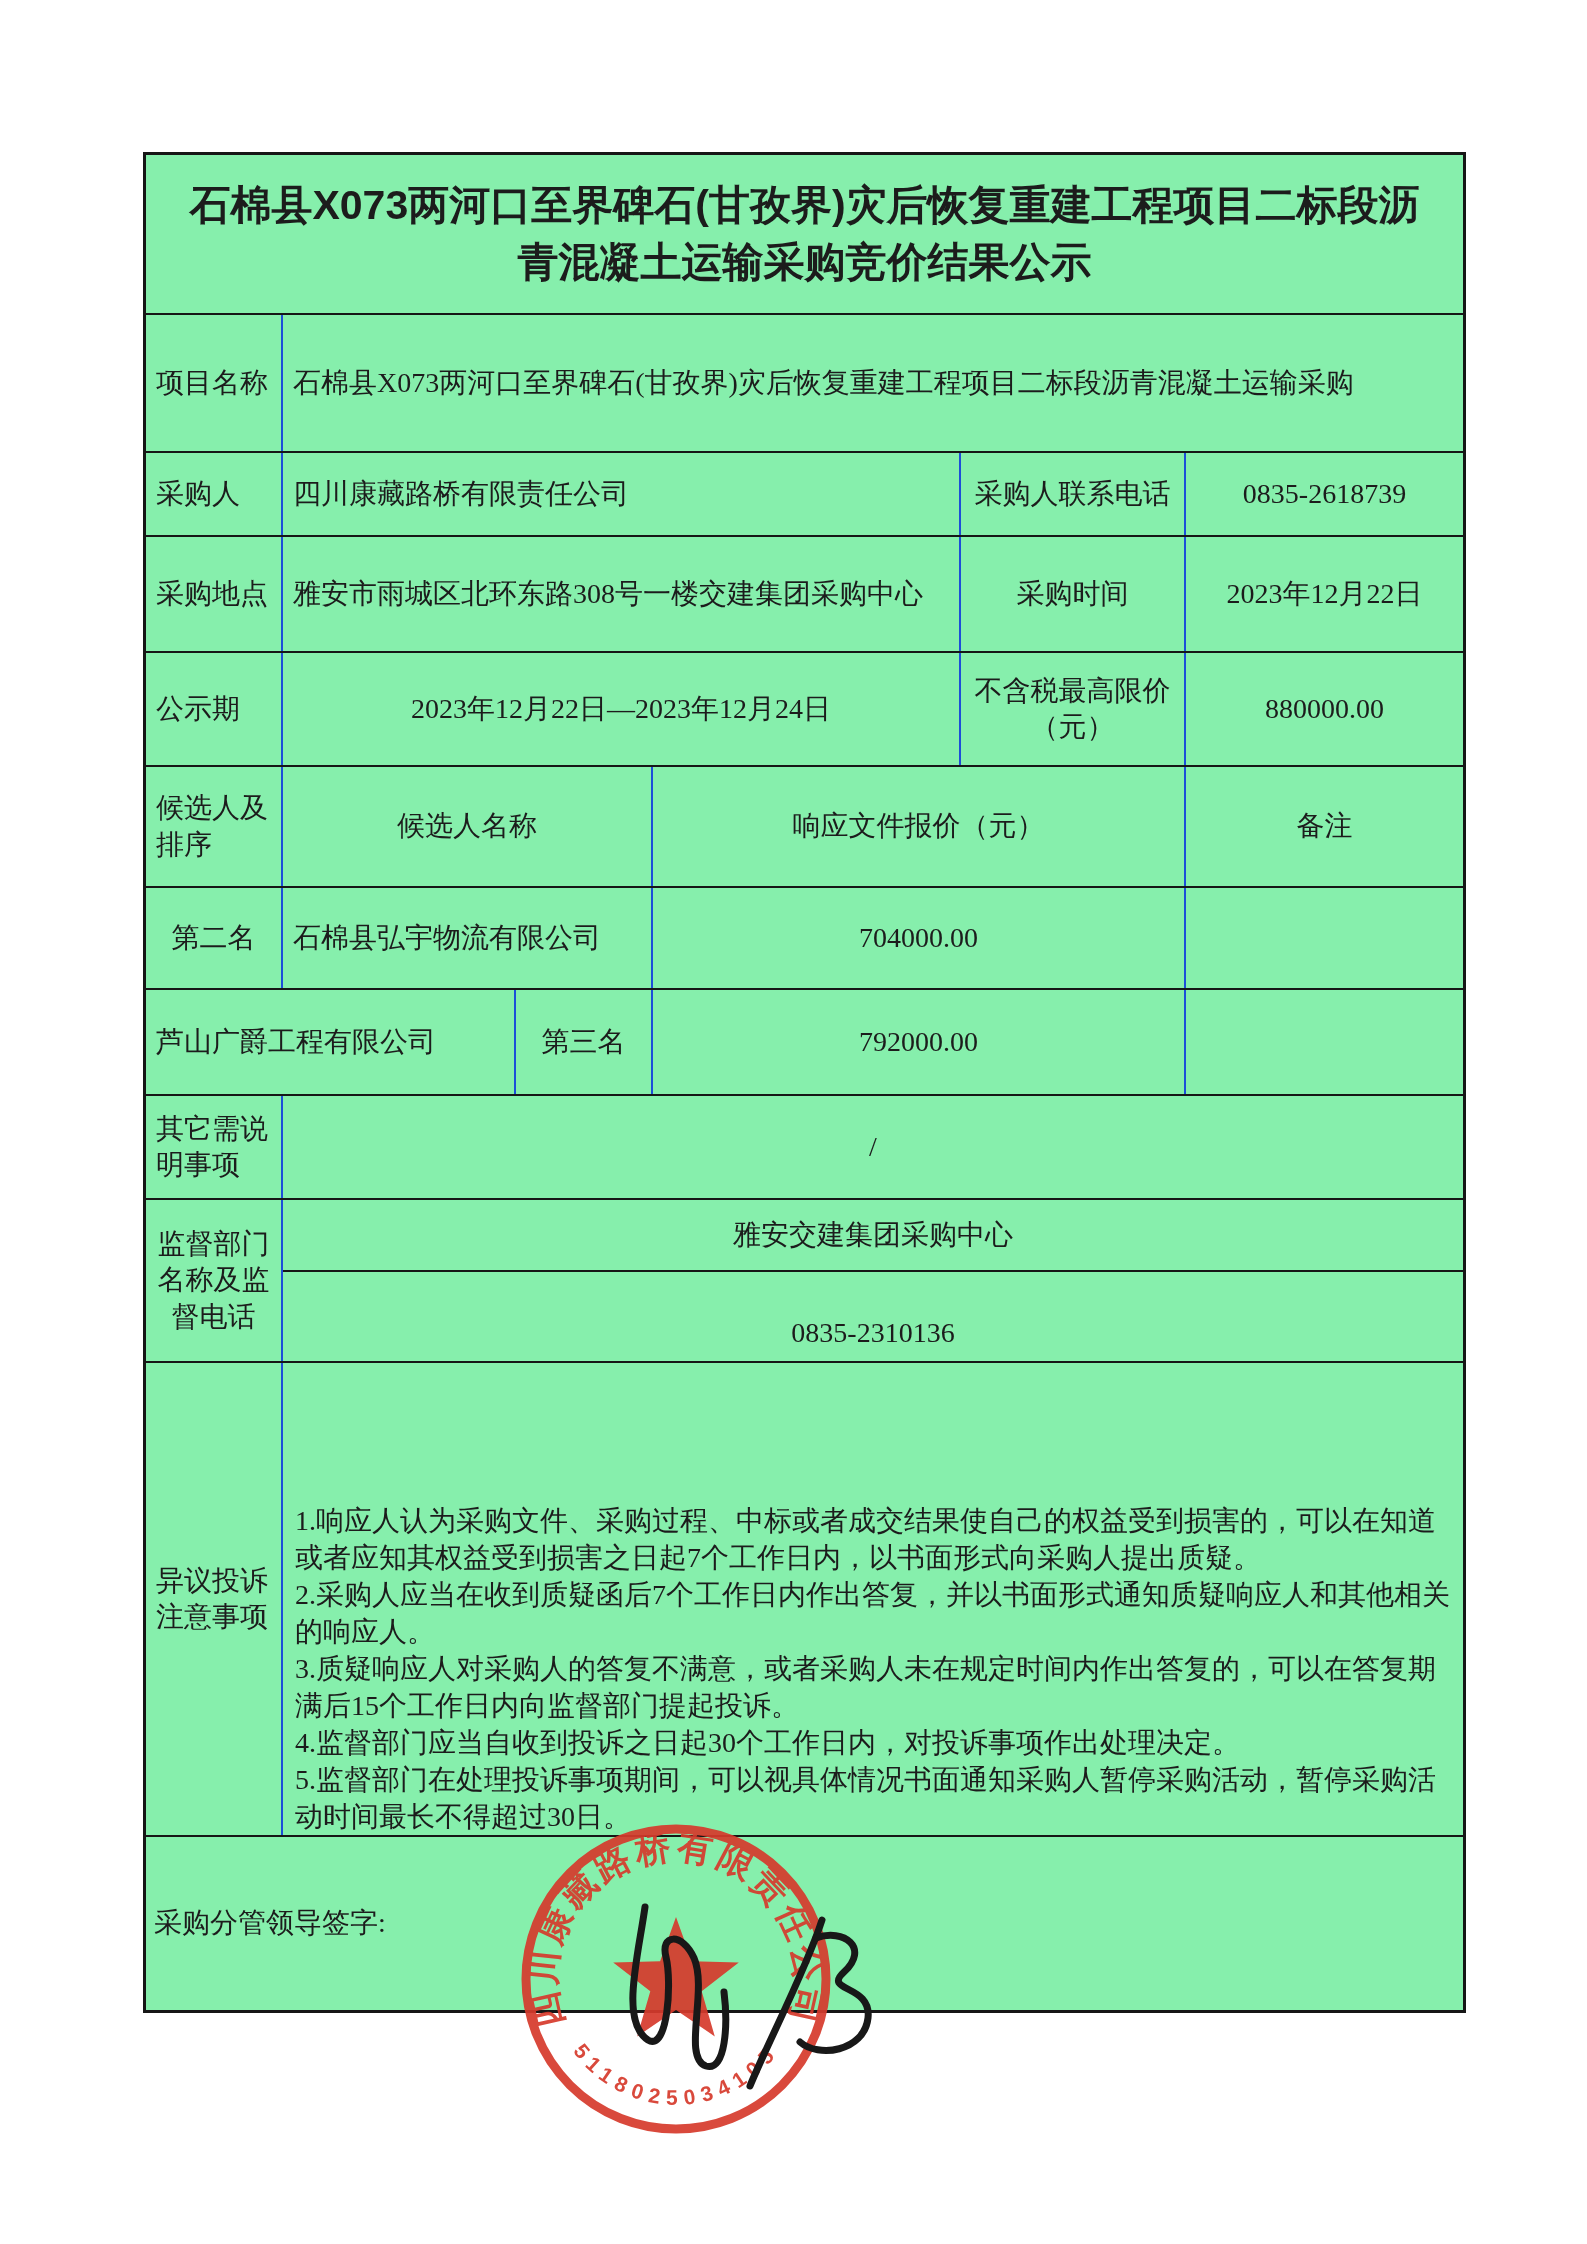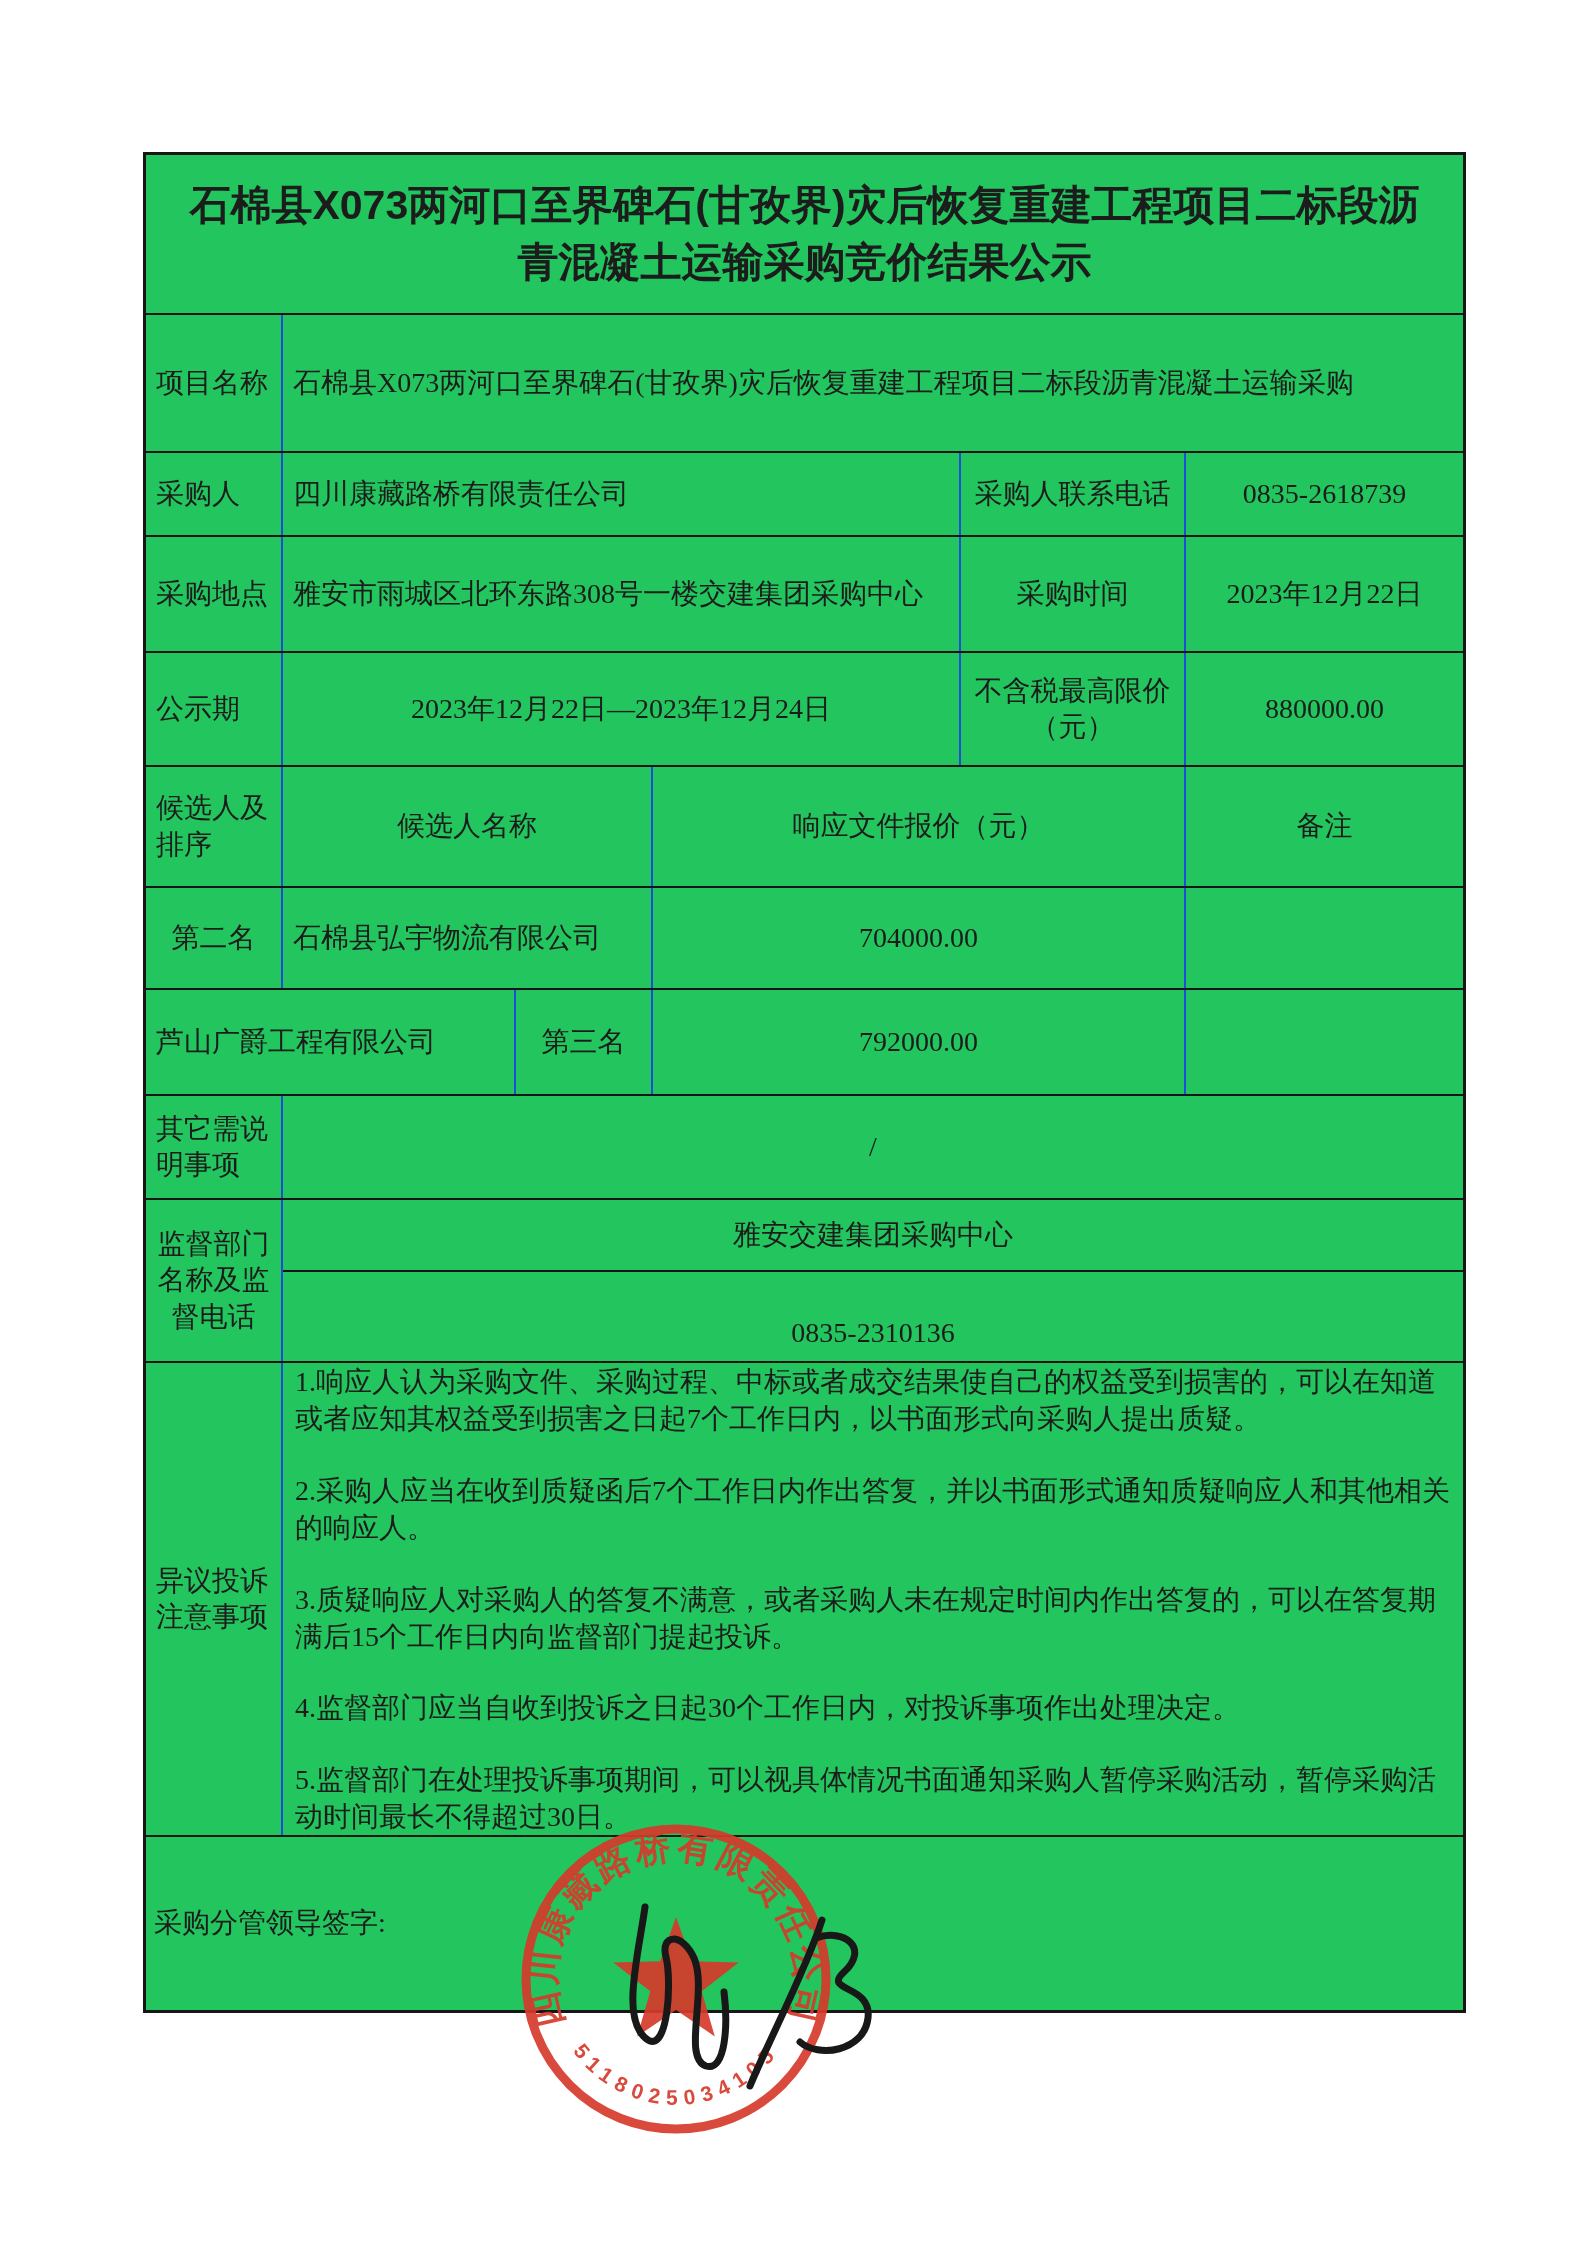--- a/index.html
+++ b/index.html
@@ -1,21 +1,21 @@
 <!DOCTYPE html>
 <html><head>
 <meta charset="utf-8">
 <style>
   html,body{margin:0;padding:0;background:#ececec;}
   .page{
     position:relative;width:1587px;height:2244px;background:#ffffff;
     font-family:"Liberation Serif","DejaVu Serif",serif;color:#1c1c1c;
     overflow:hidden;margin:0 auto;
   }
-  .tbl{position:absolute;left:143px;top:152px;width:1317px;border:3px solid #161616;background:#22c55e;}
+  .tbl{position:absolute;left:143px;top:152px;width:1317px;border:3px solid #161616;background:#86efac;}
   .row{display:flex;border-bottom:2px solid #161616;box-sizing:border-box;}
   .row.last{border-bottom:none;}
   .cell{
     box-sizing:border-box;border-right:2px solid #1d4ed8;
     display:flex;align-items:center;font-size:28px;line-height:1.3;
   }
   .cell.end{border-right:none;}
   .wL{width:137px;}
   .wB{width:678px;}
   .wC{width:225px;}
@@ -26,21 +26,21 @@
   .center{justify-content:center;text-align:center;padding:16px 6px;}
   .titleCell{
     flex:1;justify-content:center;text-align:center;border-right:none;
     font-family:"Liberation Sans","DejaVu Sans",sans-serif;font-weight:700;
     font-size:41px;line-height:57px;padding:0 34px;
   }
   .stack{flex-direction:column;align-items:stretch;padding:0;gap:34px;}
   .sub{display:flex;align-items:center;justify-content:center;box-sizing:border-box;width:100%;text-align:center;font-size:28px;}
   .sub.first{height:72px;border-bottom:2px solid #161616;}
   .sub.second{flex:1;}
-  .objCell{flex:1;border-right:none;display:flex;flex-direction:column;justify-content:space-between;align-items:flex-start;padding:0 12px;}
+  .objCell{flex:1;border-right:none;display:flex;flex-direction:column;justify-content:flex-end;align-items:flex-start;padding:0 12px;}
   .objItem{font-size:28px;line-height:37px;text-align:left;}
   .signCell{flex:1;border-right:none;padding:16px 8px;font-size:28px;}
   .seal{position:absolute;left:511px;top:1814px;width:330px;height:330px;opacity:0.92;z-index:5;}
   .sig{position:absolute;left:560px;top:1862px;width:430px;height:250px;z-index:6;}
 </style>
 </head>
 <body>
 
 <div class="page">
 

